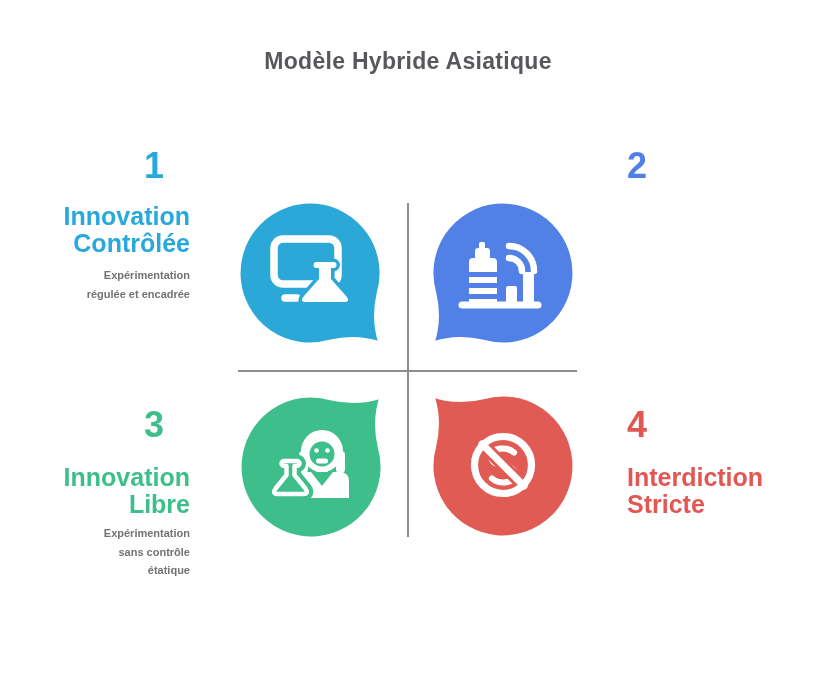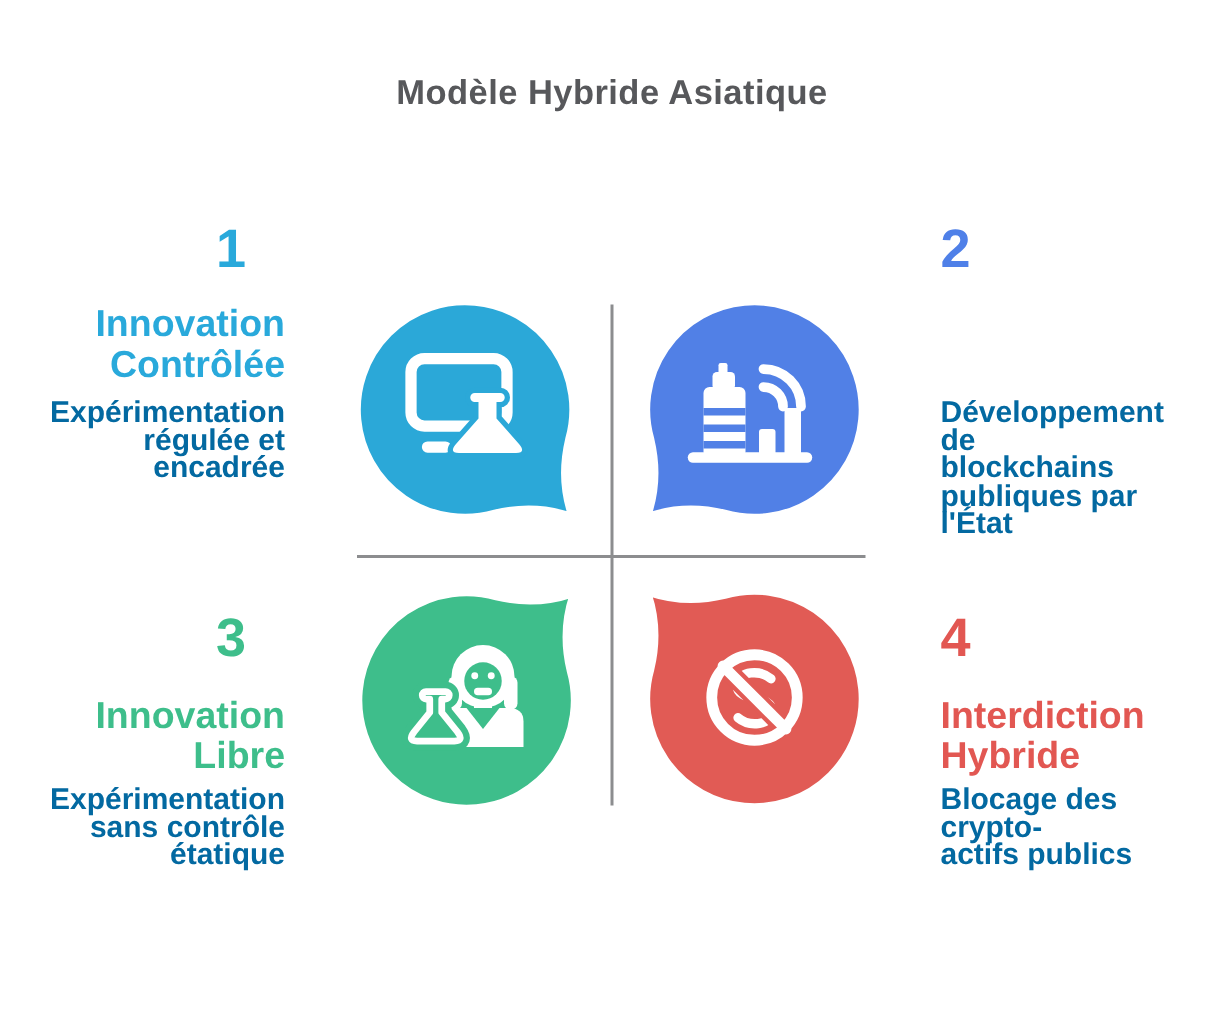--- a/index.html
+++ b/index.html
@@ -6,21 +6,21 @@
   body{width:816px;height:690px;overflow:hidden;font-family:"Liberation Sans",sans-serif;}
   .stage{position:relative;width:816px;height:690px;background:#ffffff;border-radius:22px;}
   .title{position:absolute;top:48px;left:0;width:816px;text-align:center;
          font-size:23px;font-weight:bold;color:#57585B;letter-spacing:.3px;}
   .abs{position:absolute;white-space:pre-line;}
   .tl{left:20px;width:170px;text-align:right;}
   .tr{left:627px;width:176px;text-align:left;}
   .num{font-size:36px;font-weight:bold;line-height:36px;}
   .num.tl{padding-right:26px;width:144px;}
   .head{font-size:25px;font-weight:bold;line-height:27px;}
-  .desc{font-size:20px;line-height:18.5px;color:#0369a1;font-weight:bold;
+  .desc{font-size:11px;line-height:18.5px;color:#737373;font-weight:bold;
         -webkit-text-stroke:0;font-weight:600;}
   .c-cyan{color:#29A9DB;} .c-blue{color:#4F80E8;} .c-green{color:#3EBE8B;} .c-red{color:#E25752;}
   .r1n{top:148px;} .r1h{top:203px;} .r1d{top:266px;}
   .r2n{top:407px;} .r2h{top:464px;} .r2d{top:524px;}
   svg{position:absolute;top:0;left:0;}
 </style>
 </head>
 <body>
 
 <div class="stage">
@@ -88,30 +88,25 @@
     </g>
   </svg>
 
   <div class="abs tl num r1n c-cyan">1</div>
   <div class="abs tl head r1h c-cyan">Innovation
 Contrôlée</div>
   <div class="abs tl desc r1d">Expérimentation
 régulée et encadrée</div>
 
   <div class="abs tr num r1n c-blue">2</div>
-  <div class="abs tr desc r1d">Développement de
-blockchains
-publiques par l'État</div>
 
   <div class="abs tl num r2n c-green">3</div>
   <div class="abs tl head r2h c-green">Innovation
 Libre</div>
   <div class="abs tl desc r2d">Expérimentation
 sans contrôle
 étatique</div>
 
   <div class="abs tr num r2n c-red">4</div>
   <div class="abs tr head r2h c-red">Interdiction
-Hybride</div>
-  <div class="abs tr desc r2d">Blocage des crypto-
-actifs publics</div>
+Stricte</div>
 
 </div>
 
 </body></html>

